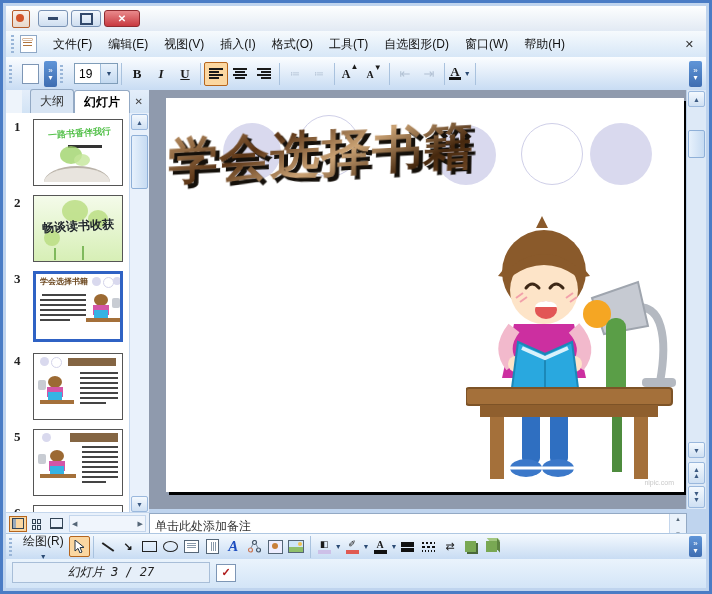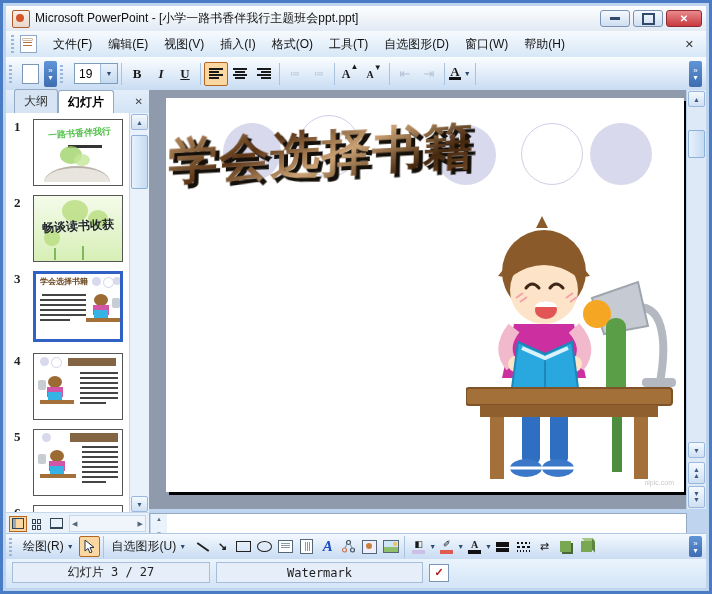--- a/index.html
+++ b/index.html
@@ -46,21 +46,21 @@
   .al-right i:nth-child(even){width:70%;margin-left:auto;} .al-right i{width:100%;}
   .font-sz{font-weight:bold;font-size:12px;position:relative;font-family:"Liberation Serif",serif;}
   .font-sz sup{font-size:8px;position:relative;top:-4px;}
   .fc-a{font-weight:bold;font-family:"Liberation Serif",serif;line-height:10px;display:inline-block;border-bottom:3px solid #111;padding:0 1px;}
   .design-btn{display:flex;align-items:center;gap:4px;font-size:12px;padding:0 6px;}
   .design-ico{width:14px;height:12px;background:linear-gradient(#fefefe,#d8e6f4);border:1px solid #7d96b5;position:relative;}
   .design-ico::after{content:"";position:absolute;right:-2px;bottom:-2px;width:7px;height:4px;background:#e9b33c;transform:rotate(-30deg);}
 
   
   #panel{left:3px;top:87px;width:143px;bottom:57px;background:#eef4fb;}
-  #tabs{left:0;top:0;right:0;height:23px;display:flex;align-items:flex-end;padding-left:8px;background:linear-gradient(#e4eefa,#d2e3f5);border-bottom:1px solid #93a9c4;}
+  #tabs{left:16px;top:0;right:0;height:23px;display:flex;align-items:flex-end;padding-left:8px;background:linear-gradient(#e4eefa,#d2e3f5);border-bottom:1px solid #93a9c4;}
   .tab{font-size:12px;padding:3px 9px;border:1px solid #93a9c4;border-bottom:none;border-radius:3px 3px 0 0;background:#d7e4f3;color:#333;}
   .tab.active{background:#fff;font-weight:bold;color:#000;position:relative;top:1px;}
   #tabs .tab-close{margin-left:auto;margin-right:6px;font-size:10px;color:#444;align-self:center;}
   #thumbs{left:0;top:23px;right:19px;bottom:21px;background:#fff;overflow:hidden;}
   .thumb-row{position:absolute;left:0;width:100%;}
   .thumb-num{position:absolute;left:8px;top:2px;font-size:13px;font-weight:bold;color:#222;font-family:"Liberation Serif",serif;}
   .thumb{position:absolute;left:27px;width:90px;height:67px;background:#fff;border:1px solid #555;box-sizing:border-box;overflow:hidden;}
   .thumb.selected{border:3px solid #2f62c4;}
   .mini-caption{position:absolute;font-weight:bold;white-space:nowrap;}
   .mini-line{position:absolute;height:2px;background:#444;}
@@ -99,21 +99,21 @@
   #vsb{top:87px;right:3px;width:19px;height:419px;background:#dde9f7;border-left:1px solid #bcd0e8;}
   .dbl{line-height:6px;font-size:7px;text-align:center;}
 
   
   #notes{left:146px;top:510px;right:22px;height:27px;background:#fff;border:1px solid #93a9c4;box-sizing:border-box;display:flex;align-items:center;}
   #notes .ph{font-size:12px;color:#333;padding-left:5px;flex:1;}
   #notes .nsb{width:17px;height:100%;background:#eaf2fb;border-left:1px solid #c4d6ec;display:flex;flex-direction:column;align-items:center;justify-content:space-between;font-size:6px;color:#567;padding:2px 0;box-sizing:border-box;}
 
   
   #drawbar{left:3px;bottom:32px;right:3px;height:25px;background:linear-gradient(#f4f9fe,#c8dcf3);border-top:1px solid #aec7e2;display:flex;align-items:center;padding:0 2px;}
-  .db-btn{height:21px;min-width:21px;display:flex;align-items:center;justify-content:center;font-size:12px;color:#1a1a1a;border:1px solid transparent;border-radius:2px;box-sizing:border-box;}
+  .db-btn{height:21px;min-width:21px;display:flex;align-items:center;justify-content:center;font-size:12px;color:#1a1a1a;border:1px solid transparent;border-radius:2px;box-sizing:border-box;flex-direction:column;}
   .db-btn.active{background:#fbd7a1;border-color:#b5651d;}
   .db-label{padding:0 4px;display:flex;align-items:center;gap:3px;font-size:12px;}
   .dd{font-size:7px;color:#2b4b74;}
   .shape-rect{width:13px;height:9px;border:1.5px solid #222;}
   .shape-oval{width:13px;height:9px;border:1.5px solid #222;border-radius:50%;}
   .tb-diag{width:12px;height:12px;position:relative;}
   .tb-diag::after{content:"";position:absolute;left:0;top:5px;width:14px;height:2px;background:#222;transform:rotate(35deg);}
   .tb-arrow{font-size:11px;font-weight:bold;}
   .txtbox-ico{width:13px;height:11px;border:1px solid #567;background:#fff;position:relative;}
   .txtbox-ico::after{content:"";position:absolute;left:2px;top:2px;right:2px;height:1px;background:#89a;box-shadow:0 2px 0 #89a,0 4px 0 #89a;}
@@ -136,21 +136,20 @@
   .status-cell{height:19px;border:1px solid #a8bed8;background:#e6eff9;display:flex;align-items:center;justify-content:center;font-size:12px;color:#222;font-family:"DejaVu Sans Mono",monospace;}
   .spell-ico{width:18px;height:16px;border:1px solid #7d96b5;background:#fff;display:flex;align-items:center;justify-content:center;color:#b01c1c;font-size:11px;font-weight:bold;}
 </style>
 </head>
 <body>
 
 <div id="window">
 
   <div id="titlebar" class="abs">
     <div class="pp-icon"></div>
-    <div class="title">Microsoft PowerPoint - [小学一路书香伴我行主题班会ppt.ppt]</div>
     <div class="winbtn">
         <span class="dash"></span>
       </div>
     <div class="winbtn">
         <span class="box"></span>
       </div>
     <div class="winbtn close">
         <span>✕</span>
       </div>
   </div>
@@ -442,42 +441,39 @@
 
   <div id="vsb" class="abs">
     <div class="sb-btn" style="top:1px;">▲</div>
     <div class="sb-thumb" style="top:40px;height:26px;"></div>
     <div class="sb-btn" style="top:352px;">▼</div>
     <div class="sb-btn dbl" style="top:372px;height:22px;">▲<br>▲</div>
     <div class="sb-btn dbl" style="top:396px;height:22px;">▼<br>▼</div>
   </div>
 
   <div id="notes" class="abs">
+    <span class="ph">单击此处添加备注</span>
     <span class="nsb">
         <span>▲</span>
         <span>▼</span>
       </span>
   </div>
 
   <div id="drawbar" class="abs">
     <div class="grip"></div>
     <div class="db-btn db-label">
         <span>绘图(R)</span>
         <span class="dd">▼</span>
       </div>
     <div class="db-btn active">
       <svg width="11" height="13" viewBox="0 0 11 13">
           <path d="M1,0 L1,11 L4,8.4 L6,13 L8,12 L6,7.6 L10,7.4 Z" fill="#fff" stroke="#234" stroke-width="1"></path>
         </svg>
     </div>
     <div class="tb-sep"></div>
-    <div class="db-btn db-label">
-        <span>自选图形(U)</span>
-        <span class="dd">▼</span>
-      </div>
     <div class="db-btn">
         <span class="tb-diag"></span>
       </div>
     <div class="db-btn">
         <span class="tb-arrow">↘</span>
       </div>
     <div class="db-btn">
         <span class="shape-rect"></span>
       </div>
     <div class="db-btn">
@@ -545,20 +541,19 @@
     <div class="db-btn">
         <span class="threed-ico"></span>
       </div>
     <div class="overflow" style="margin-left:auto;height:21px;">
         <span>»</span>
         <span>▾</span>
       </div>
   </div>
 
   <div id="statusbar" class="abs">
-    <div class="status-cell" style="width:196px;">幻灯片 3 / 27</div>
-    <div class="status-cell" style="width:205px;">Watermark</div>
+    <div class="status-cell" style="width:196px;font-style:italic;">幻灯片 3 / 27</div>
     <div class="spell-ico">
         <span>✓</span>
       </div>
   </div>
 
 </div>
 
 </body></html>

